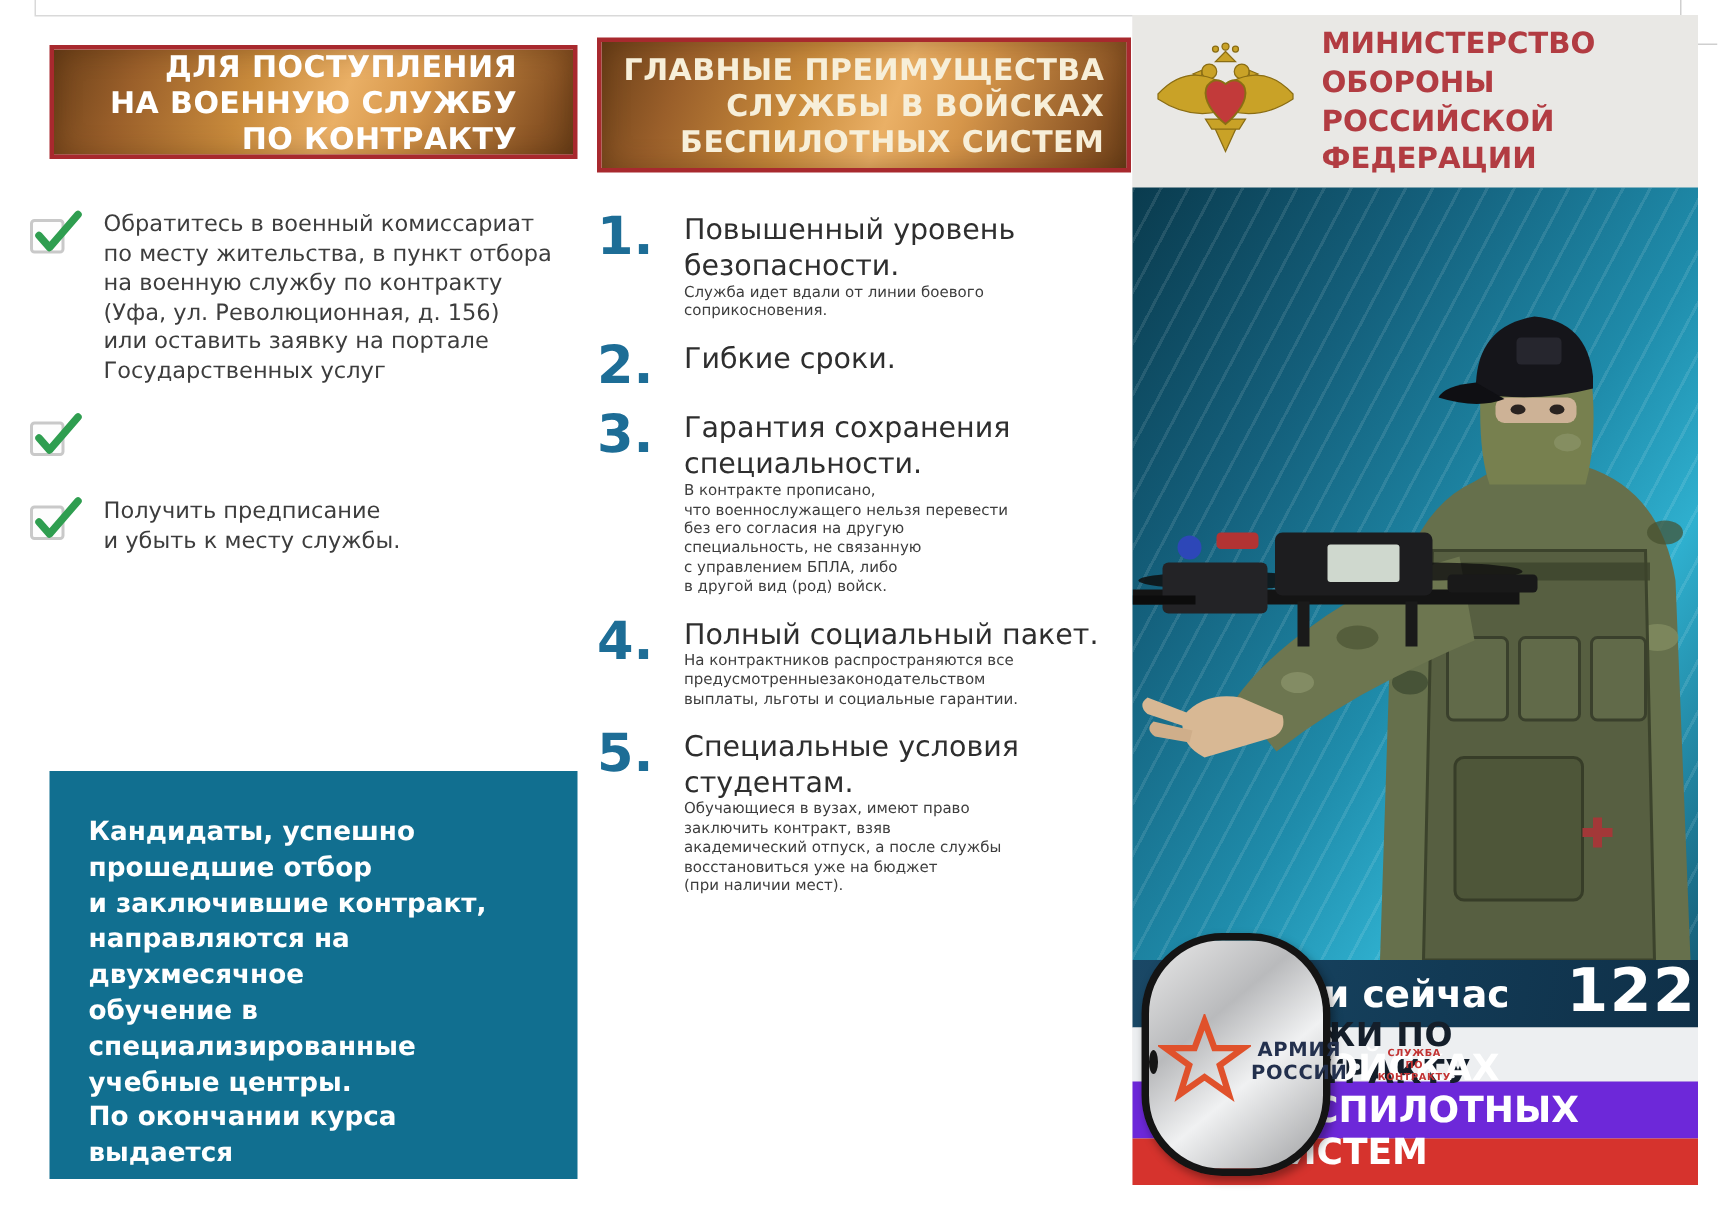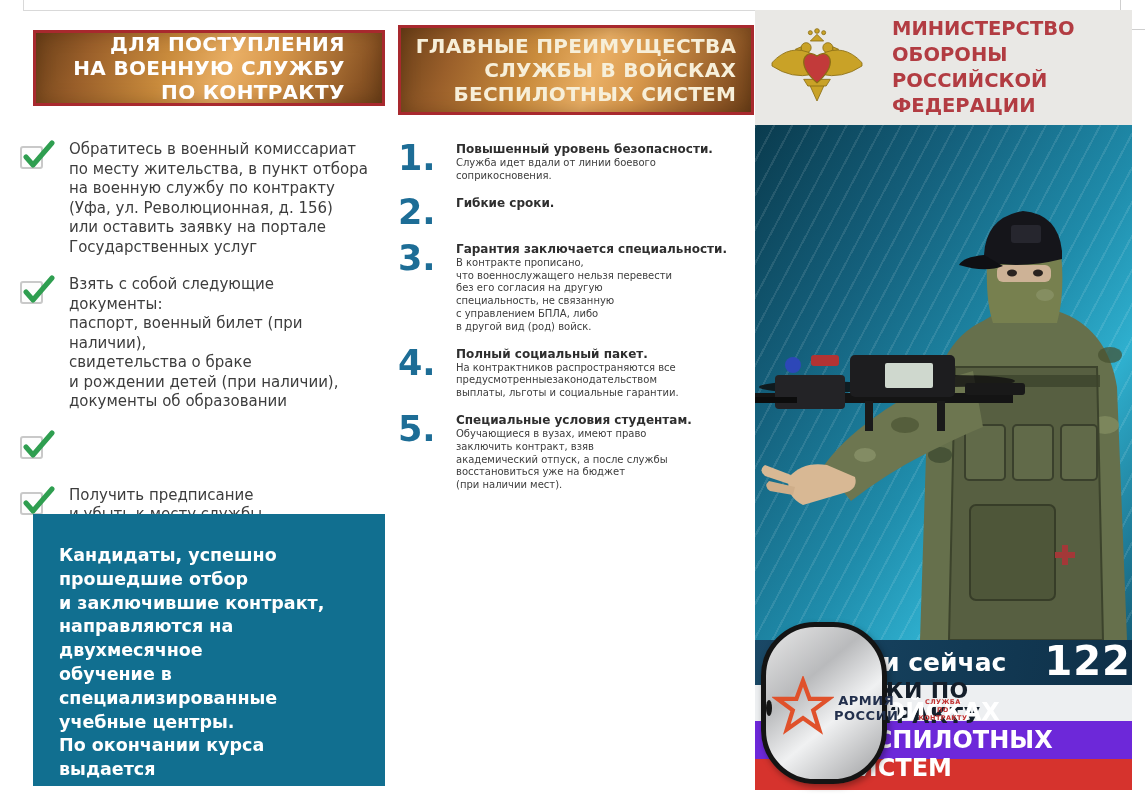--- a/index.html
+++ b/index.html
@@ -35,26 +35,26 @@
   .teal-box {
     position:absolute; left:33px; top:514px; width:352px; height:272px;
     background:#116f90; color:#ffffff; padding:30px 26px;
     font-size:17.5px; font-weight:bold; line-height:1.36; white-space:pre-line;
   }
 
   
   .m-list { position:absolute; left:398px; top:142px; width:358px; }
   .m-item { display:grid; grid-template-columns:50px 1fr; column-gap:8px; margin-bottom:13px; }
   .m-num { font-size:35px; font-weight:bold; color:#1d6d96; line-height:.95; }
-  .m-title { font-weight:bold; font-size:12px; color:#2e2e2e; line-height:1.25; }
+  .m-title { font-weight:normal; font-size:19px; color:#2e2e2e; line-height:1.25; }
   .m-body { font-size:10px; line-height:1.28; color:#3d3d3d; white-space:pre-line; }
 
   
   .right-panel { position:absolute; left:755px; top:10px; width:377px; height:780px; background:#e9e8e5; }
-  .mod-header { height:115px; background:#e9e8e5; display:flex; align-items:center; padding:0 12px; gap:25px; }
+  .mod-header { height:115px; background:#e9e8e5; display:flex; align-items:center; padding:0 12px; gap:14px; }
   .mod-title { color:#b23c42; font-weight:bold; font-size:19.5px; line-height:1.32; white-space:pre-line; }
 
   .photo {
     position:relative; height:515px; overflow:hidden;
     background:linear-gradient(125deg,#0a3b4e 0%,#14607c 28%,#1f8cab 55%,#2fb0cf 72%,#16607a 100%);
   }
   .photo::before {
     content:""; position:absolute; inset:0;
     background:repeating-linear-gradient(118deg, rgba(255,255,255,.10) 0 2px, rgba(255,255,255,0) 2px 16px);
   }
@@ -107,33 +107,20 @@
             <rect x="2" y="9" width="21" height="21" rx="2" fill="#fdfdfd" stroke="#c9c9c9" stroke-width="2"></rect>
             <path d="M7 19 L14 27 L33 5" fill="none" stroke="#2f9e50" stroke-width="5" stroke-linecap="round" stroke-linejoin="round"></path>
           </svg>
       </span>
       <span class="chk-text">Обратитесь в военный комиссариат
 по месту жительства, в пункт отбора
 на военную службу по контракту
 (Уфа, ул. Революционная, д. 156)
 или оставить заявку на портале
 Государственных услуг</span>
-    </div>
-    <div class="chk-item">
-      <span class="chk-icon">
-        <svg width="36" height="36" viewBox="0 0 36 36">
-            <rect x="2" y="9" width="21" height="21" rx="2" fill="#fdfdfd" stroke="#c9c9c9" stroke-width="2"></rect>
-            <path d="M7 19 L14 27 L33 5" fill="none" stroke="#2f9e50" stroke-width="5" stroke-linecap="round" stroke-linejoin="round"></path>
-          </svg>
-      </span>
-      <span class="chk-text">Взять с собой следующие документы:
-паспорт, военный билет (при наличии),
-свидетельства о браке
-и рождении детей (при наличии),
-документы об образовании</span>
     </div>
     <div class="chk-item">
       <span class="chk-icon">
         <svg width="36" height="36" viewBox="0 0 36 36">
             <rect x="2" y="9" width="21" height="21" rx="2" fill="#fdfdfd" stroke="#c9c9c9" stroke-width="2"></rect>
             <path d="M7 19 L14 27 L33 5" fill="none" stroke="#2f9e50" stroke-width="5" stroke-linecap="round" stroke-linejoin="round"></path>
           </svg>
       </span>
     </div>
     <div class="chk-item">
@@ -173,21 +160,21 @@
     </div>
     <div class="m-item">
       <div class="m-num">2.</div>
       <div>
           <div class="m-title">Гибкие сроки.</div>
         </div>
     </div>
     <div class="m-item">
       <div class="m-num">3.</div>
       <div>
-          <div class="m-title">Гарантия заключается специальности.</div>
+          <div class="m-title">Гарантия сохранения специальности.</div>
         <div class="m-body">В контракте прописано,
 что военнослужащего нельзя перевести
 без его согласия на другую
 специальность, не связанную
 с управлением БПЛА, либо
 в другой вид (род) войск.</div>
         </div>
     </div>
     <div class="m-item">
       <div class="m-num">4.</div>

